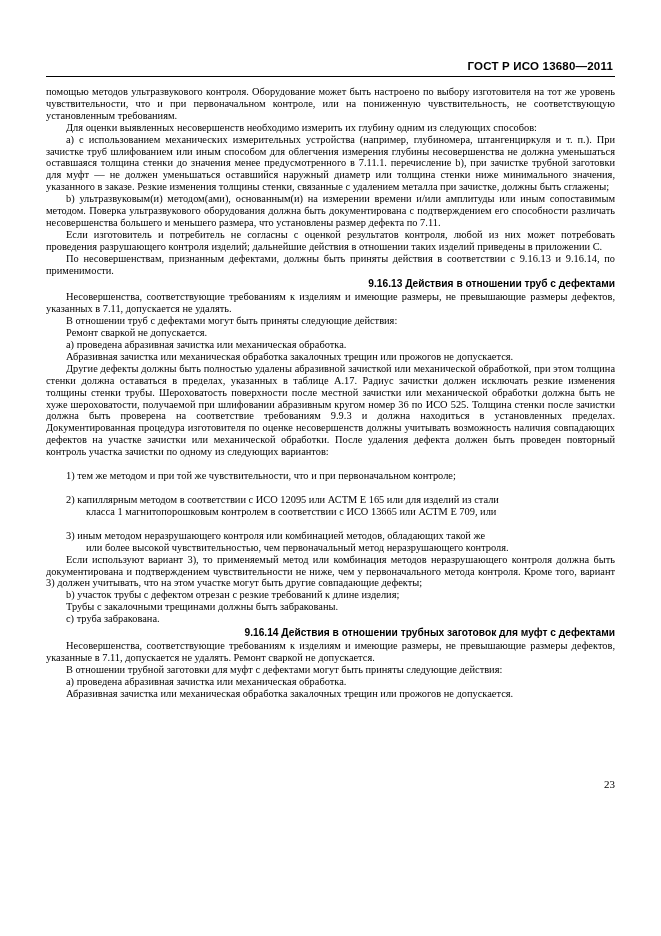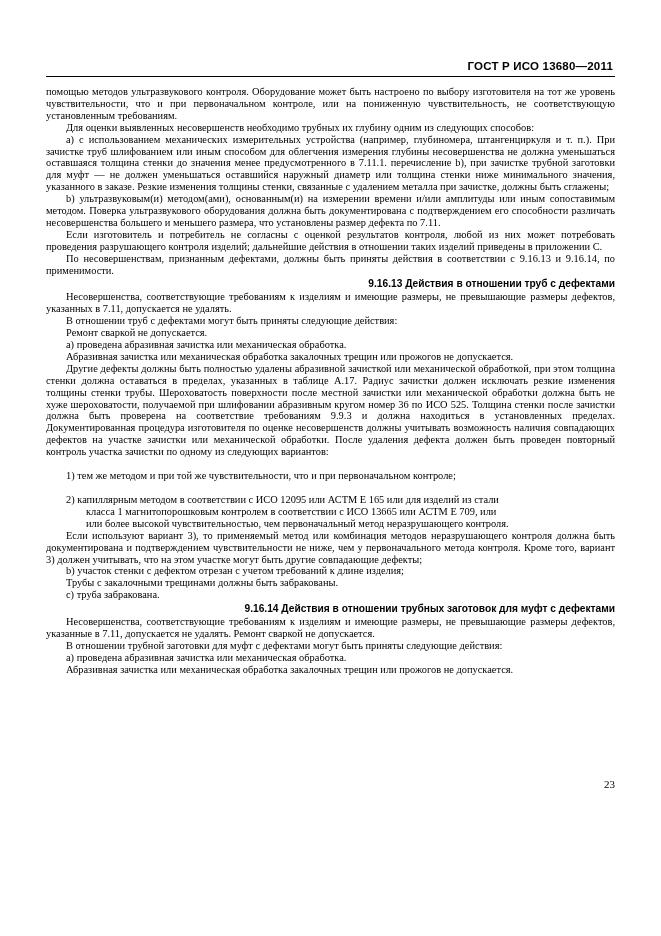--- a/index.html
+++ b/index.html
@@ -83,40 +83,41 @@
 <body>
 
 <div class="page">
 
   <div class="header">ГОСТ Р ИСО 13680—2011</div>
   <div class="header-rule"></div>
 
   <div class="content">
 
     <p class="noind">помощью методов ультразвукового контроля. Оборудование может быть настроено по выбору изготовителя на тот же уровень чувствительности, что и при первоначальном контроле, или на пониженную чувствительность, не соответствующую установленным требованиям.</p>
-    <p class="ind">Для оценки выявленных несовершенств необходимо трубных их глубину одним из следующих способов:</p>
+    <p class="ind">Для оценки выявленных несовершенств необходимо измерить их глубину одним из следующих способов:</p>
     <p class="ind">a)  с использованием механических измерительных устройства (например, глубиномера, штангенциркуля и т. п.). При зачистке труб шлифованием или иным способом для облегчения измерения глубины несовершенства не должна уменьшаться оставшаяся толщина стенки до значения менее предусмотренного в 7.11.1. перечисление b), при зачистке трубной заготовки для муфт — не должен уменьшаться оставшийся наружный диаметр или толщина стенки ниже минимального значения, указанного в заказе. Резкие изменения толщины стенки, связанные с удалением металла при зачистке, должны быть сглажены;</p>
     <p class="ind">b)  ультразвуковым(и) методом(ами), основанным(и) на измерении времени и/или амплитуды или иным сопоставимым методом. Поверка ультразвукового оборудования должна быть документирована с подтверждением его способности различать несовершенства большего и меньшего размера, что установлены размер дефекта по 7.11.</p>
     <p class="ind">Если изготовитель и потребитель не согласны с оценкой результатов контроля, любой из них может потребовать проведения разрушающего контроля изделий; дальнейшие действия в отношении таких изделий приведены в приложении С.</p>
     <p class="ind">По несовершенствам, признанным дефектами, должны быть приняты действия в соответствии с 9.16.13 и 9.16.14, по применимости.</p>
 
     <div class="clause-head">9.16.13  Действия в отношении труб с дефектами</div>
 
     <p class="ind">Несовершенства, соответствующие требованиям к изделиям и имеющие размеры, не превышающие размеры дефектов, указанных в 7.11, допускается не удалять.</p>
     <p class="ind">В отношении труб с дефектами могут быть приняты следующие действия:</p>
     <p class="ind">Ремонт сваркой не допускается.</p>
     <p class="ind">a)  проведена абразивная зачистка или механическая обработка.</p>
     <p class="ind">Абразивная зачистка или механическая обработка закалочных трещин или прожогов не допускается.</p>
     <p class="ind">Другие дефекты должны быть полностью удалены абразивной зачисткой или механической обработкой, при этом толщина стенки должна оставаться в пределах, указанных в таблице А.17. Радиус зачистки должен исключать резкие изменения толщины стенки трубы. Шероховатость поверхности после местной зачистки или механической обработки должна быть не хуже шероховатости, получаемой при шлифовании абразивным кругом номер 36 по ИСО 525. Толщина стенки после зачистки должна быть проверена на соответствие требованиям 9.9.3 и должна находиться в установленных пределах. Документированная процедура изготовителя по оценке  несовершенств должны учитывать возможность наличия совпадающих дефектов на участке зачистки или механической обработки. После удаления дефекта должен быть проведен повторный контроль участка зачистки по одному из следующих вариантов:</p>
     <p class="list-item">1)  тем же методом и при той же чувствительности, что и при первоначальном контроле;</p>
     <p class="list-item">2)  капиллярным методом в соответствии с ИСО 12095 или АСТМ Е 165 или для изделий из стали</p>
     <p class="sub-line">класса 1 магнитопорошковым контролем в соответствии с ИСО 13665 или АСТМ Е 709, или</p>
+    <p class="list-item">3)  иным методом неразрушающего контроля или комбинацией методов, обладающих такой же</p>
     <p class="sub-line">или более высокой чувствительностью, чем первоначальный метод неразрушающего контроля.</p>
     <p class="ind">Если используют вариант 3), то применяемый метод или комбинация методов неразрушающего контроля должна быть документирована и подтверждением чувствительности не ниже, чем у первоначального метода контроля. Кроме того, вариант 3) должен учитывать, что на этом участке могут быть другие совпадающие дефекты;</p>
-    <p class="ind">b)  участок стенки с дефектом отрезан с учетом требований к длине изделия;</p>
+    <p class="ind">b)  участок трубы с дефектом отрезан с резкие требований к длине изделия;</p>
     <p class="ind">Трубы с закалочными трещинами должны быть забракованы.</p>
     <p class="ind">c)  труба забракована.</p>
 
     <div class="clause-head">9.16.14  Действия в отношении трубных заготовок для муфт с дефектами</div>
 
     <p class="ind">Несовершенства, соответствующие требованиям к изделиям и имеющие размеры, не превышающие размеры дефектов, указанные в 7.11, допускается не удалять. Ремонт сваркой не допускается.</p>
     <p class="ind">В отношении трубной заготовки для муфт с дефектами могут быть приняты следующие действия:</p>
     <p class="ind">a)  проведена абразивная зачистка или механическая обработка.</p>
     <p class="ind">Абразивная зачистка или механическая обработка закалочных трещин или прожогов не допускается.</p>
 

